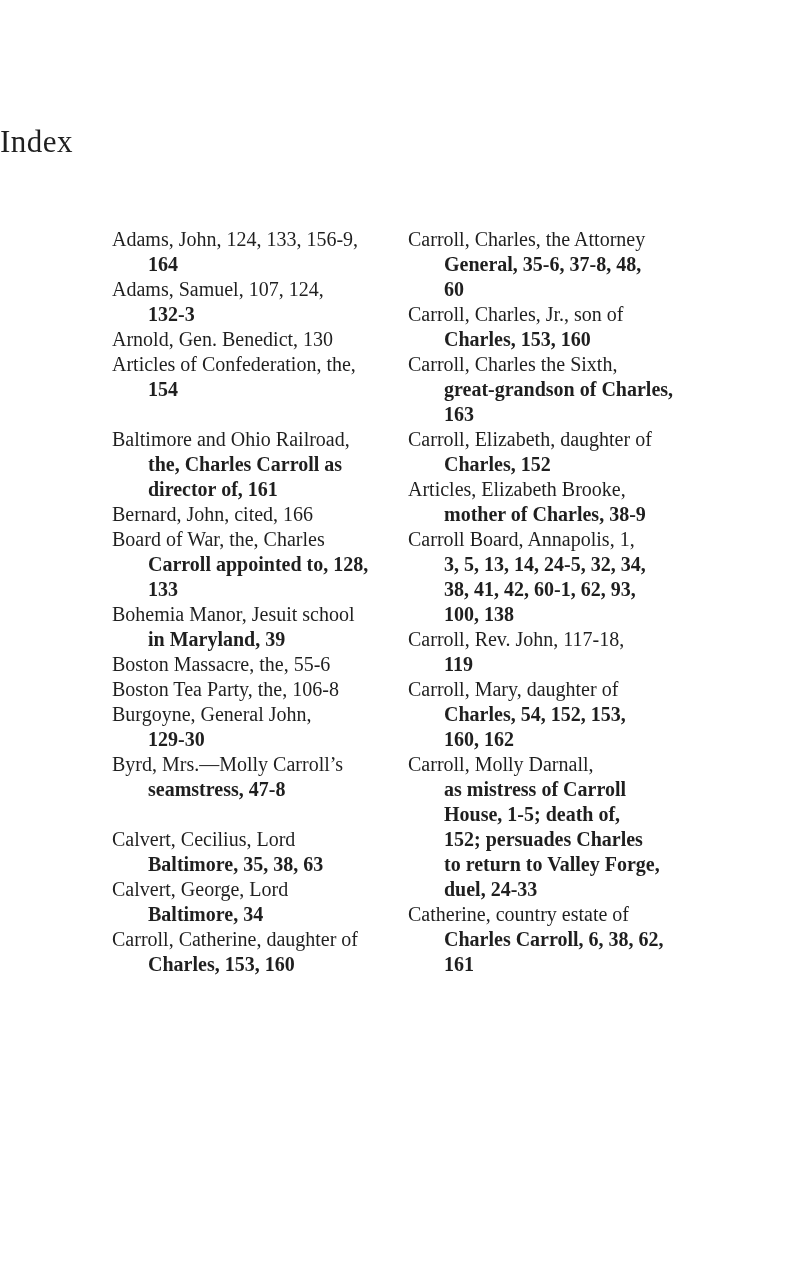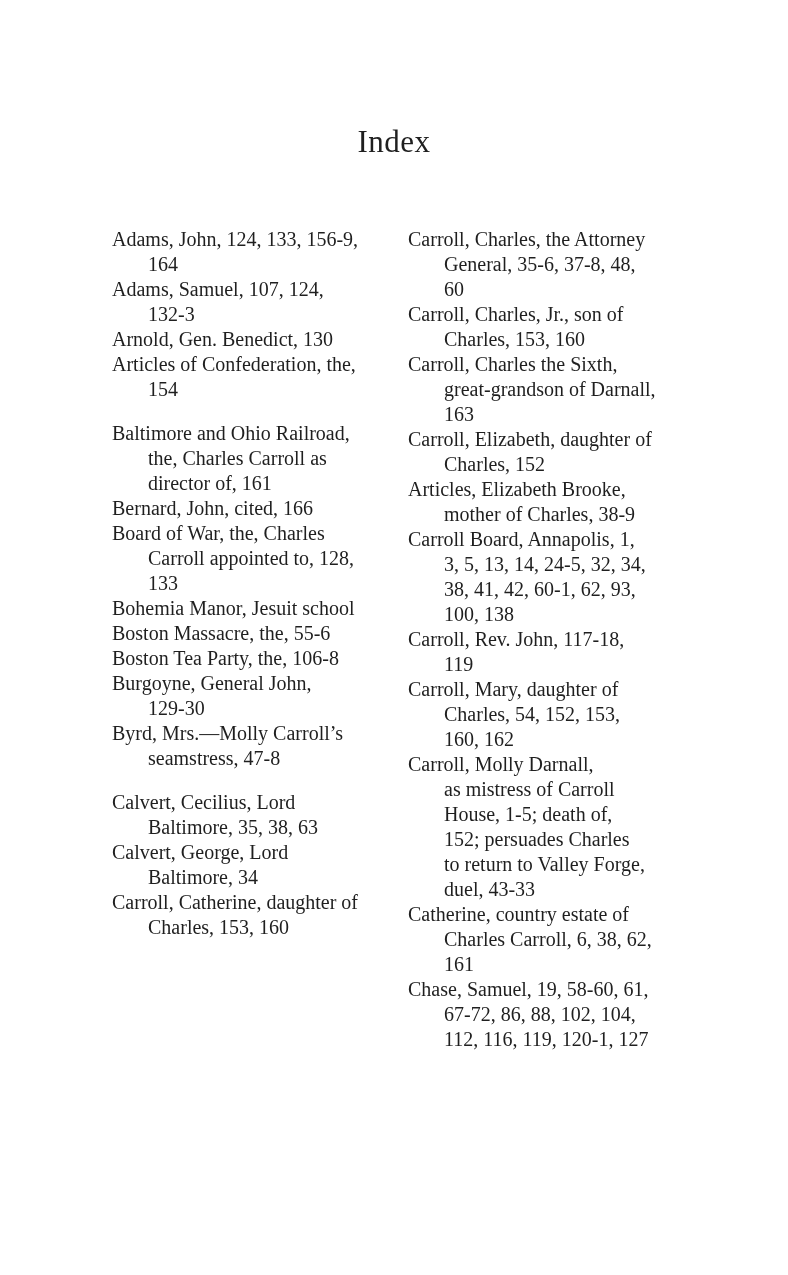--- a/index.html
+++ b/index.html
@@ -13,47 +13,48 @@
     background: #ffffff;
     font-family: "Liberation Serif", "DejaVu Serif", serif;
     color: #1f1f1f;
     overflow: hidden;
   }
   .title {
     position: absolute;
     top: 124px;
     left: 0;
     width: 788px;
-    text-align: center;
+    text-align: left;
     font-size: 31px;
     line-height: 36px;
     letter-spacing: 0.5px;
   }
   .columns {
     position: absolute;
     top: 227px;
     left: 112px;
     display: flex;
     flex-direction: row;
   }
   .col {
     width: 296px;
     flex: 0 0 296px;
   }
   .group + .group {
-    margin-top: 19px; 
+    margin-top: 25px; 
   }
   .line {
     height: 25px;
     line-height: 25px;
     font-size: 20px;
     white-space: nowrap;
   }
   .line.cont {
     padding-left: 36px; 
+    font-weight: bold;
   }
 </style>
 </head>
 <body>
 
 <div class="page">
   <div class="title">Index</div>
   <div class="columns">
       <div class="col">
         <div class="group">
@@ -82,20 +83,21 @@
           <div class="entry">
             <div class="line">Bernard, John, cited, 166</div>
           </div>
           <div class="entry">
             <div class="line">Board of War, the, Charles</div>
             <div class="line cont">Carroll appointed to, 128,</div>
             <div class="line cont">133</div>
           </div>
           <div class="entry">
             <div class="line">Bohemia Manor, Jesuit school</div>
+            <div class="line cont">in Maryland, 39</div>
           </div>
           <div class="entry">
             <div class="line">Boston Massacre, the, 55-6</div>
           </div>
           <div class="entry">
             <div class="line">Boston Tea Party, the, 106-8</div>
           </div>
           <div class="entry">
             <div class="line">Burgoyne, General John,</div>
             <div class="line cont">129-30</div>
@@ -126,21 +128,21 @@
             <div class="line">Carroll, Charles, the Attorney</div>
             <div class="line cont">General, 35-6, 37-8, 48,</div>
             <div class="line cont">60</div>
           </div>
           <div class="entry">
             <div class="line">Carroll, Charles, Jr., son of</div>
             <div class="line cont">Charles, 153, 160</div>
           </div>
           <div class="entry">
             <div class="line">Carroll, Charles the Sixth,</div>
-            <div class="line cont">great-grandson of Darnall,</div>
+            <div class="line cont">great-grandson of Charles,</div>
             <div class="line cont">163</div>
           </div>
           <div class="entry">
             <div class="line">Carroll, Elizabeth, daughter of</div>
             <div class="line cont">Charles, 152</div>
           </div>
           <div class="entry">
             <div class="line">Articles, Elizabeth Brooke,</div>
             <div class="line cont">mother of Charles, 38-9</div>
           </div>
@@ -158,28 +160,23 @@
             <div class="line">Carroll, Mary, daughter of</div>
             <div class="line cont">Charles, 54, 152, 153,</div>
             <div class="line cont">160, 162</div>
           </div>
           <div class="entry">
             <div class="line">Carroll, Molly Darnall,</div>
             <div class="line cont">as mistress of Carroll</div>
             <div class="line cont">House, 1-5; death of,</div>
             <div class="line cont">152; persuades Charles</div>
             <div class="line cont">to return to Valley Forge,</div>
-            <div class="line cont">duel, 43-33</div>
+            <div class="line cont">duel, 24-33</div>
           </div>
           <div class="entry">
             <div class="line">Catherine, country estate of</div>
             <div class="line cont">Charles Carroll, 6, 38, 62,</div>
             <div class="line cont">161</div>
-          </div>
-          <div class="entry">
-            <div class="line">Chase, Samuel, 19, 58-60, 61,</div>
-            <div class="line cont">67-72, 86, 88, 102, 104,</div>
-            <div class="line cont">112, 116, 119, 120-1, 127</div>
           </div>
         </div>
       </div>
     </div>
 </div>
 
 </body></html>

